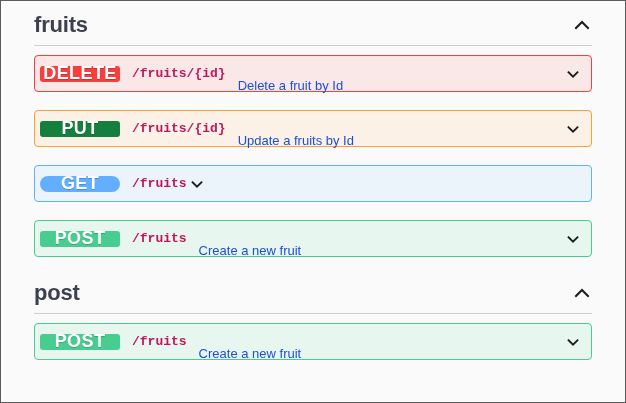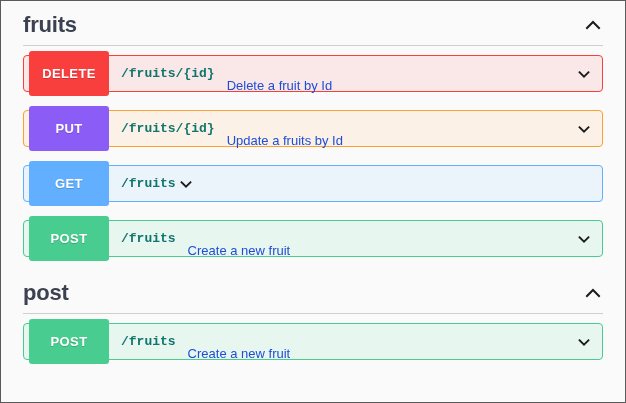--- a/index.html
+++ b/index.html
@@ -16,21 +16,21 @@
   #app {
     box-sizing: border-box;
     width: 626px;
     height: 403px;
     background: #fafafa;
     border: 1px solid #5a5a5a;
     position: relative;
     overflow: hidden;
   }
   .tag-section {
-    padding: 0 22px;
+    padding: 0 33px;
   }
   .tag-header {
     display: flex;
     align-items: center;
     justify-content: space-between;
     cursor: pointer;
     border-bottom: 1px solid #cfcfcf;
     padding: 12px 0 8px 0;
     margin: 0 0 0 0;
   }
@@ -60,38 +60,38 @@
     border-radius: 4px;
     border: 1px solid transparent;
     margin-bottom: 18px;
     padding: 0 8px 0 5px;
     cursor: pointer;
   }
   .op-row:last-child { margin-bottom: 0; }
   .method {
     box-sizing: border-box;
     min-width: 80px;
-    height: 45px;
+    height: 16px;
     border-radius: 3px;
     display: flex;
     align-items: center;
     justify-content: center;
     color: #fff;
     font-family: "Liberation Sans", sans-serif;
-    font-size: 13px;
+    font-size: 18px;
     font-weight: bold;
     letter-spacing: 0.4px;
     text-shadow: 0 1px 0 rgba(0,0,0,0.18);
     flex: 0 0 auto;
   }
   .op-path {
     font-family: "Liberation Mono", monospace;
     font-size: 13px;
     font-weight: bold;
-    color: #0f766e;
+    color: #be185d;
     margin-left: 12px;
     white-space: nowrap;
   }
   .op-summary {
     font-family: "Liberation Sans", sans-serif;
     font-size: 13px;
     color: #1d4ed8;
     margin-left: 12px;
     white-space: nowrap;
     flex: 1 1 auto;
@@ -102,23 +102,23 @@
     height: 20px;
     flex: 0 0 auto;
     display: flex;
     align-items: center;
     justify-content: center;
   }
 
   
   .m-delete .method { background: #f93e3e; }
   .op-row.m-delete { background: #fae7e7; border-color: #f93e3e; }
-  .m-put .method { background: #8b5cf6; }
+  .m-put .method { background: #15803d; }
   .op-row.m-put { background: #fbf1e6; border-color: #fca130; }
-  .m-get .method { background: #61affe; }
+  .m-get .method { background: #61affe; border-radius: 10px; }
   .op-row.m-get { background: #ebf3fb; border-color: #61affe; }
   .m-post .method { background: #49cc90; }
   .op-row.m-post { background: #e8f6f0; border-color: #49cc90; }
 
   .section-gap { height: 12px; }
 </style>
 </head>
 <body>
 
 <div id="app">

